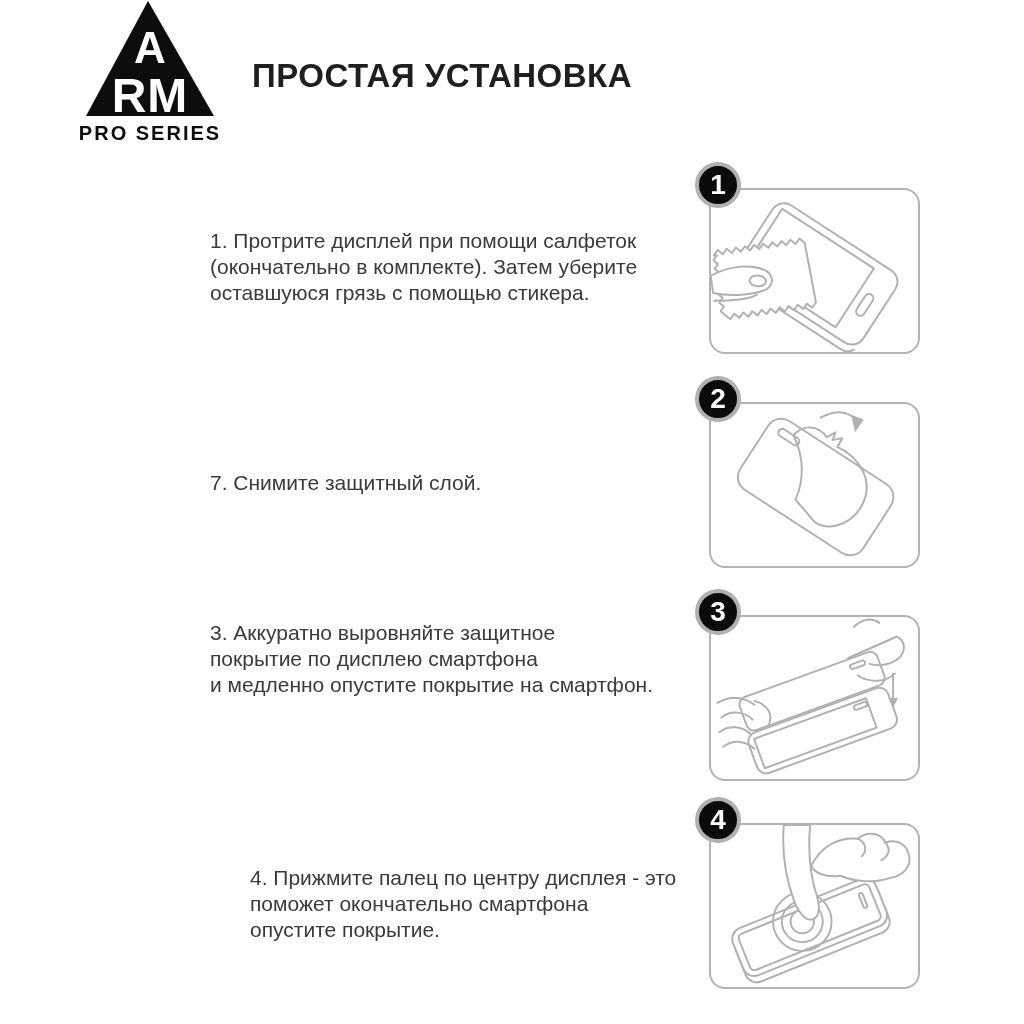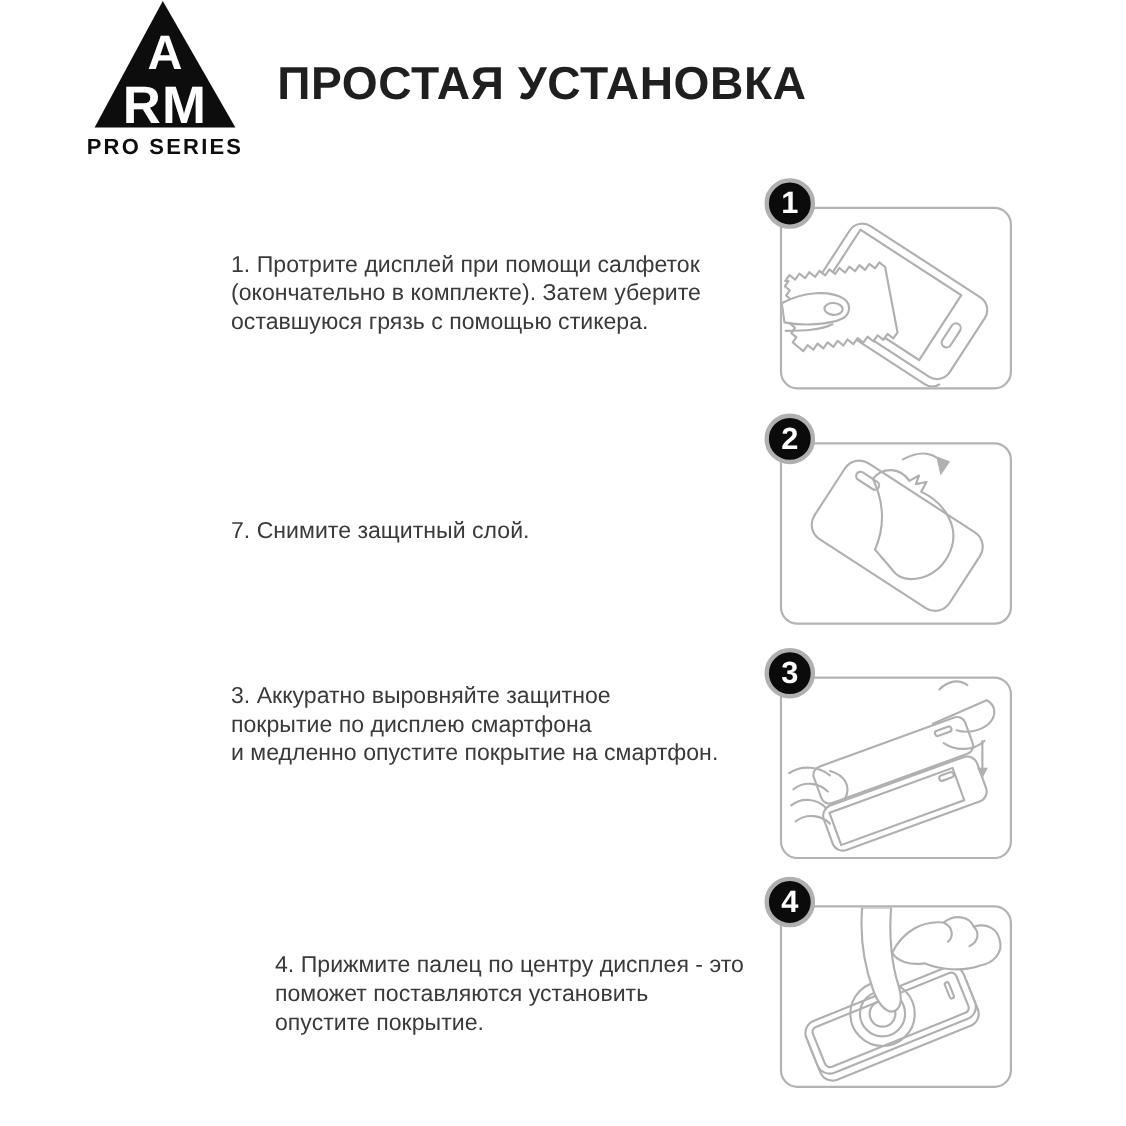--- a/index.html
+++ b/index.html
@@ -7,21 +7,21 @@
   .page {
     position:relative; width:1024px; height:1024px; background:#ffffff;
     font-family:"Liberation Sans", sans-serif; overflow:hidden;
   }
   
   .logo-svg { position:absolute; left:62px; top:0; width:170px; height:148px; }
   .logo-a   { font-family:"Liberation Sans",sans-serif; font-weight:bold; font-size:44px; fill:#ffffff; }
   .logo-rm  { font-family:"Liberation Sans",sans-serif; font-weight:bold; font-size:48px; fill:#ffffff; letter-spacing:1px; }
   .logo-tag { font-family:"Liberation Sans",sans-serif; font-weight:bold; font-size:20px; fill:#0d0d0d; letter-spacing:2px; }
   .title {
-    position:absolute; left:252px; top:56px; font-size:42px; line-height:40px;
+    position:absolute; left:252px; top:56px; font-size:33px; line-height:40px;
     font-weight:800; color:#1f1f1f; letter-spacing:0.5px; white-space:nowrap;
   }
   
   .step-text { position:absolute; left:210px; width:500px; color:#3a3a3a;
                font-size:21px; line-height:26px; font-weight:400; }
   .step-text .line { white-space:nowrap; }
   #step-text-1 { top:228px; }
   #step-text-2 { top:470px; }
   #step-text-3 { top:620px; }
   #step-text-4 { top:865px;margin-left:40px; }
@@ -65,21 +65,21 @@
   <div class="step-text" id="step-text-2">
     <div class="line">7. Снимите защитный слой.</div>
   </div>
   <div class="step-text" id="step-text-3">
     <div class="line">3. Аккуратно выровняйте защитное</div>
     <div class="line">покрытие по дисплею смартфона</div>
     <div class="line">и медленно опустите покрытие на смартфон.</div>
   </div>
   <div class="step-text" id="step-text-4">
     <div class="line">4. Прижмите палец по центру дисплея - это</div>
-    <div class="line">поможет поставляются установить</div>
+    <div class="line">поможет окончательно смартфона</div>
     <div class="line">опустите покрытие.</div>
   </div>
 
   <div class="panel" id="panel-1">
     <div class="badge">
       <span>1</span>
     </div>
     <svg class="illo" viewBox="0 0 211 166">
 
       <g transform="rotate(33 109 86)">

